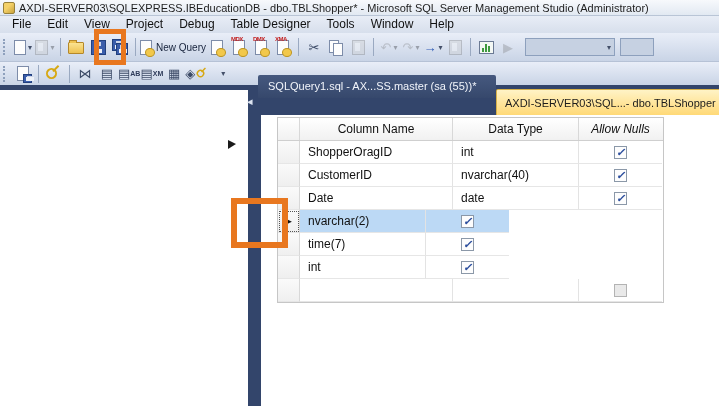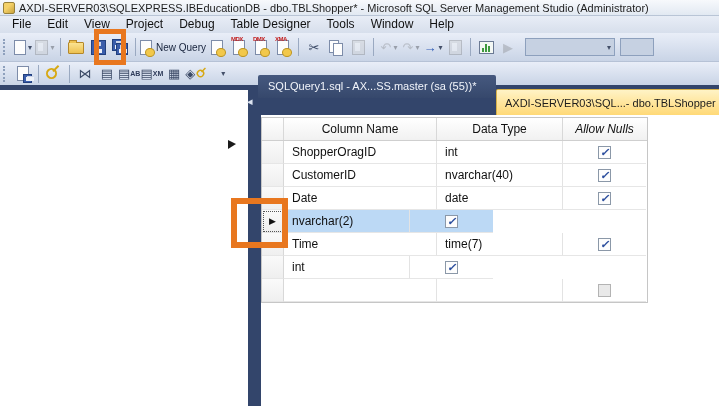--- a/index.html
+++ b/index.html
@@ -76,21 +76,21 @@
   #tab-scroll{position:absolute;left:247px;top:95px;font-size:11px;color:#dde4f0;z-index:3;}
   .tab{position:absolute;font-size:11px;white-space:nowrap;overflow:hidden;box-sizing:border-box;z-index:2;}
   #tab-inactive{left:258px;top:75px;width:238px;height:23px;color:#f2f5fb;
     background:linear-gradient(#46597f,#36486c);padding:5px 10px 0 10px;border-radius:2px 2px 0 0;}
   #tab-active{left:496px;top:89px;width:226px;height:26px;color:#1c1c1c;
     background:linear-gradient(#fff3c6,#ffd977);padding:7px 8px 0 8px;border-radius:2px 2px 0 0;
     border:1px solid #d8b24a;border-bottom:none;}
   #document{position:absolute;left:261px;top:115px;width:458px;height:291px;background:#ffffff;}
 
   
-  #grid{position:absolute;left:0;top:2px;width:385px;border:1px solid #c6c6c6;background:#fff;}
+  #grid{position:absolute;left:16px;top:2px;width:385px;border:1px solid #c6c6c6;background:#fff;}
   .g-header{display:flex;height:22px;background:linear-gradient(#ffffff,#f1f1f1);border-bottom:1px solid #cfcfcf;}
   .g-col-h{font-size:12px;color:#111;display:flex;align-items:center;justify-content:center;
     border-right:1px solid #d8d8d8;box-sizing:border-box;}
   .g-rowhdr-h{width:22px;border-right:1px solid #d8d8d8;box-sizing:border-box;}
   .w-name{width:153px;} .w-type{width:126px;} .w-nulls{width:83px;border-right:none;font-style:italic;}
   .g-row{display:flex;height:23px;background:#fff;}
   .g-row.selected .g-cell{background:#bcd9f5;}
   .g-rowhdr{width:22px;background:linear-gradient(#fafafa,#efefef);border-right:1px solid #d8d8d8;
     border-bottom:1px solid #e6e6e6;box-sizing:border-box;display:flex;align-items:center;justify-content:center;}
   .g-rowhdr.current{outline:1px dotted #555;outline-offset:-2px;}
@@ -325,21 +325,20 @@
             <div class="g-rowhdr current">
               <span class="tri">▶</span>
             </div>
             <div class="g-cell w-type">nvarchar(2)</div>
             <div class="g-cell w-nulls c-nulls">
               <span class="cb">✓</span>
             </div>
           </div>
           <div class="g-row">
             <div class="g-rowhdr"></div>
-            <div class="g-cell w-name">Time</div>
             <div class="g-cell w-type">time(7)</div>
             <div class="g-cell w-nulls c-nulls">
               <span class="cb">✓</span>
             </div>
           </div>
           <div class="g-row">
             <div class="g-rowhdr"></div>
             <div class="g-cell w-type">int</div>
             <div class="g-cell w-nulls c-nulls">
               <span class="cb">✓</span>

